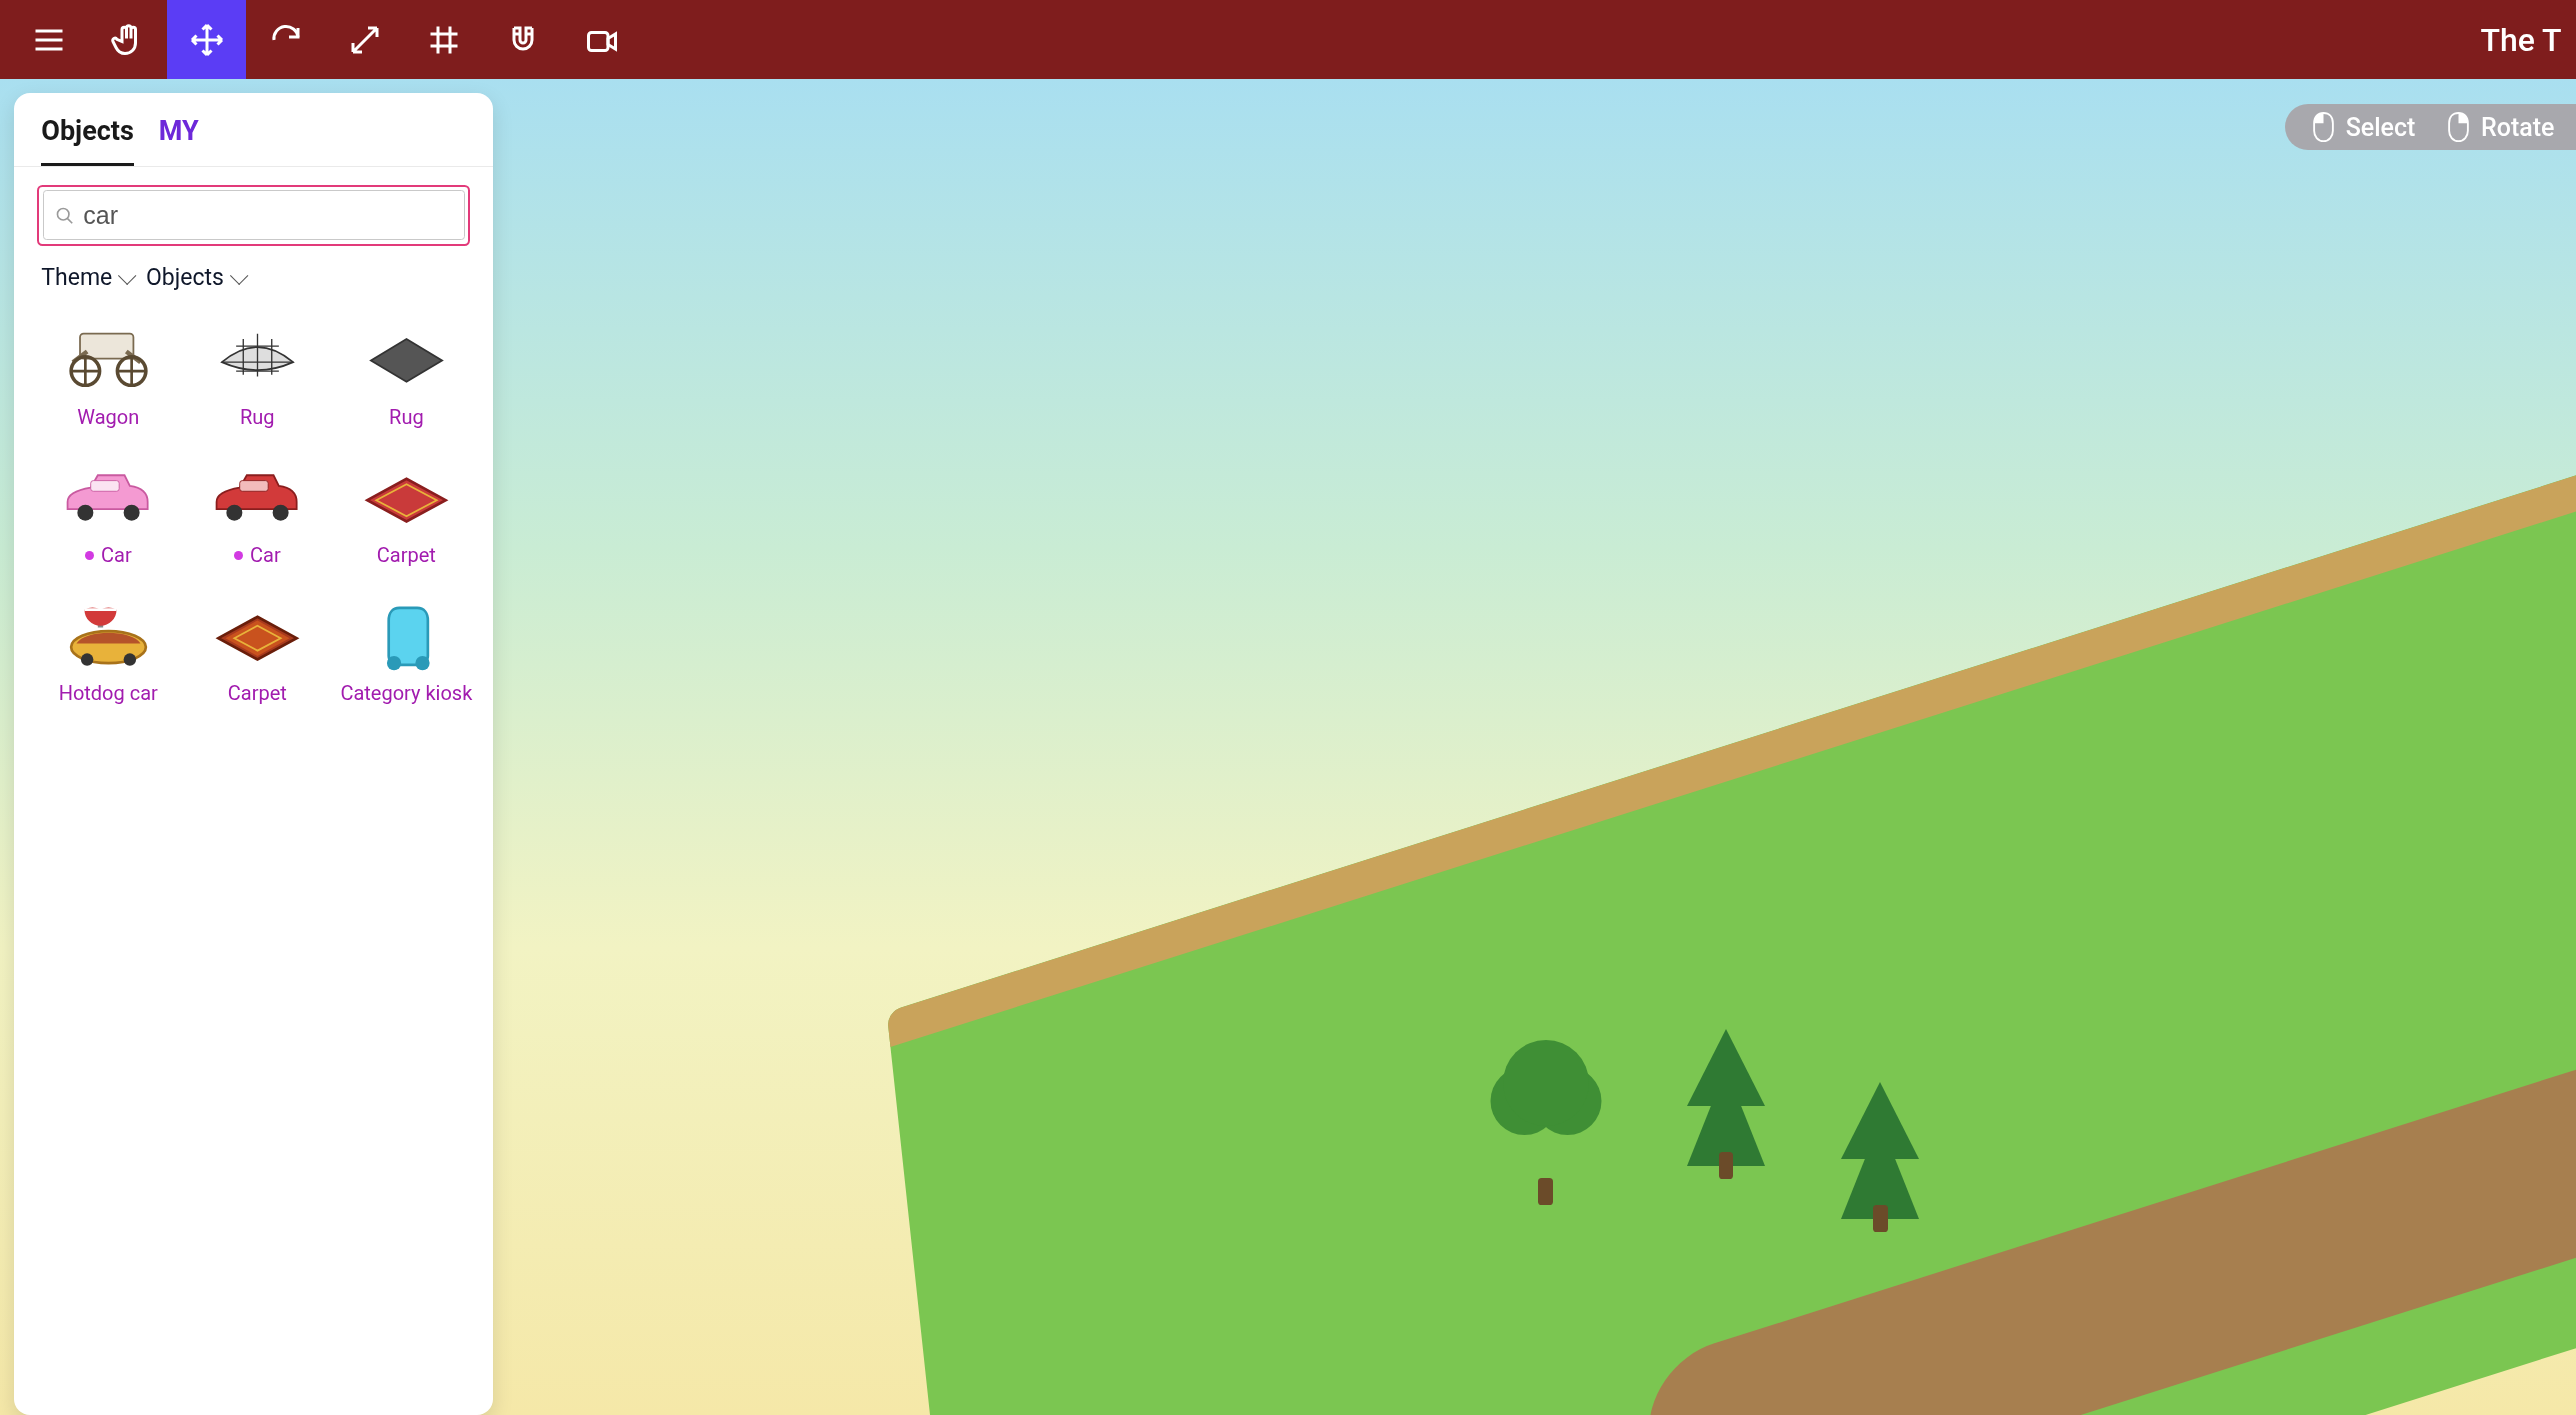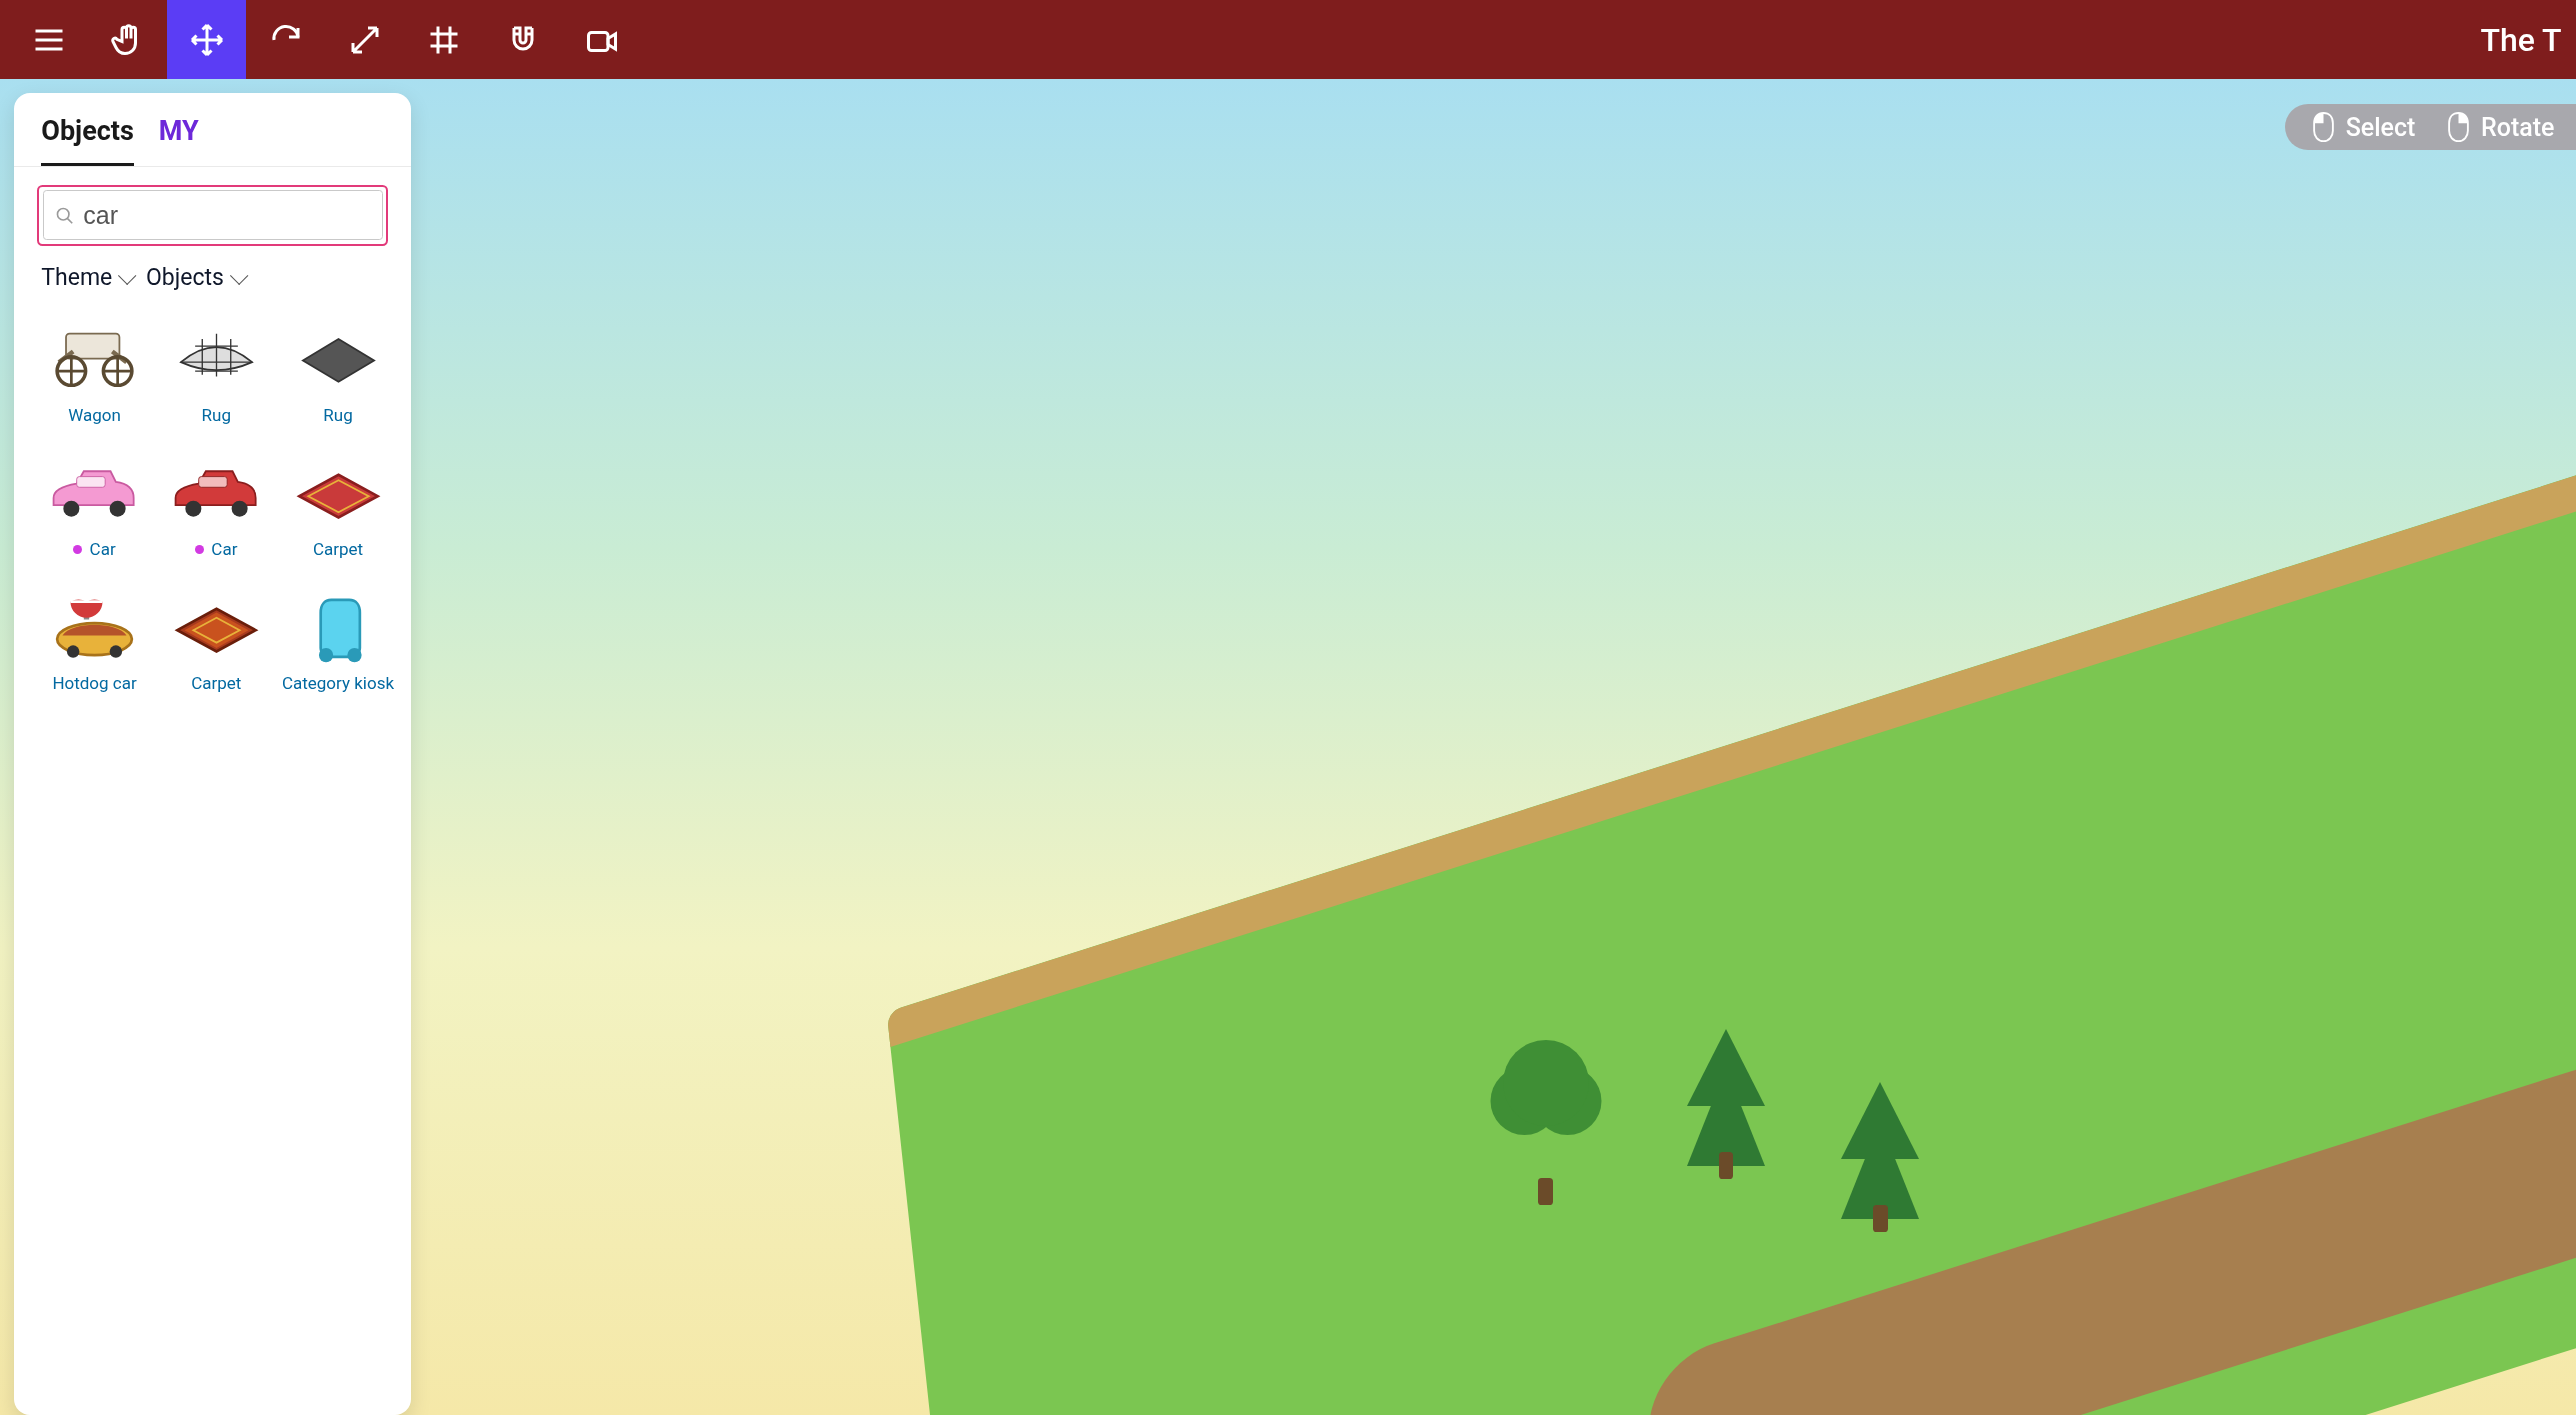--- a/index.html
+++ b/index.html
@@ -138,21 +138,21 @@
     font-weight: 500;
   }
   .view-pill .pill-item { display: flex; align-items: center; gap: 10.7px; }
   .view-pill svg { width: 23px; height: 30px; fill: #fff; }
 
   
   .panel {
     position: absolute;
     top: 14.3px;
     left: 14.3px;
-    width: 397px;
+    width: 479px;
     background: #fff;
     border-radius: 16px;
     box-shadow: 0 7.2px 21.5px rgba(0,0,0,.12);
     height: calc(100% - 14.3px);
     display: flex;
     flex-direction: column;
     overflow: hidden;
   }
   .panel-tabs {
     display: flex;
@@ -234,22 +234,22 @@
   }
   .thumb {
     width: 107px;
     height: 89px;
     display: flex;
     align-items: center;
     justify-content: center;
   }
   .thumb svg { width: 100%; height: 100%; }
   .obj-label {
-    font-size: 17px;
-    color: #0369a1;
+    font-size: 20px;
+    color: #a21caf;
     display: flex;
     align-items: center;
     gap: 7.2px;
     text-align: center;
   }
   .obj-label .dot {
     width: 9px; height: 9px; border-radius: 50%;
     background: #d23ae2;
   }
 

